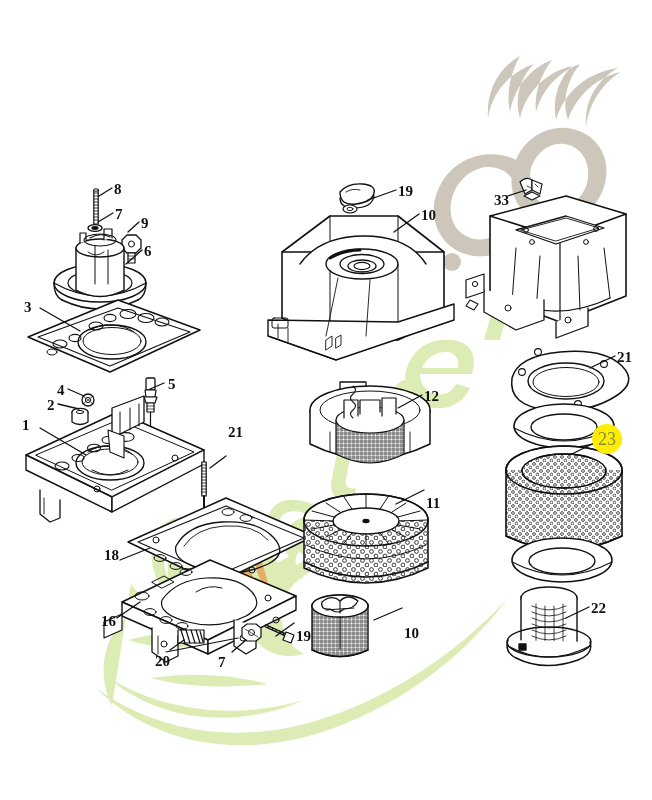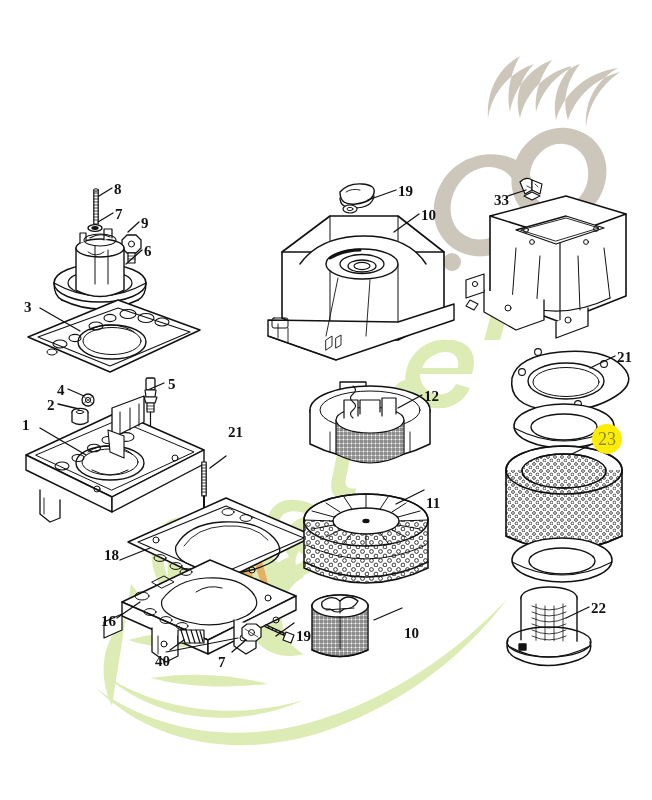--- a/index.html
+++ b/index.html
@@ -494,21 +494,21 @@
       <div class="callout" style="left: 141px; top: 216px;">9</div>
       <div class="callout" style="left: 404px; top: 626px;">10</div>
       <div class="callout" style="left: 426px; top: 496px;">11</div>
       <div class="callout" style="left: 424px; top: 389px;">12</div>
       <div class="callout" style="left: 421px; top: 208px;">10</div>
       <div class="callout" style="left: 398px; top: 184px;">19</div>
       <div class="callout" style="left: 101px; top: 614px;">16</div>
       <div class="callout" style="left: 218px; top: 655px;">7</div>
       <div class="callout" style="left: 104px; top: 534px; margin-top: 14px;">18</div>
       <div class="callout" style="left: 296px; top: 617px; margin-top: 12px;">19</div>
-      <div class="callout" style="left: 155px; top: 654px;">40</div>
+      <div class="callout" style="left: 155px; top: 654px;">20</div>
       <div class="callout" style="left: 228px; top: 425px;">21</div>
       <div class="callout" style="left: 591px; top: 601px;">22</div>
       <div class="callout" style="left: 617px; top: 350px;">21</div>
       <div class="callout" style="left: 494px; top: 193px;">33</div>
     </div>
 
   <div class="hl-badge" id="hl" style="width: 30px; height: 30px; left: 592px; top: 424px; background: rgb(255, 237, 0); color: rgb(138, 138, 58);">23</div>
 
 </div>
 

